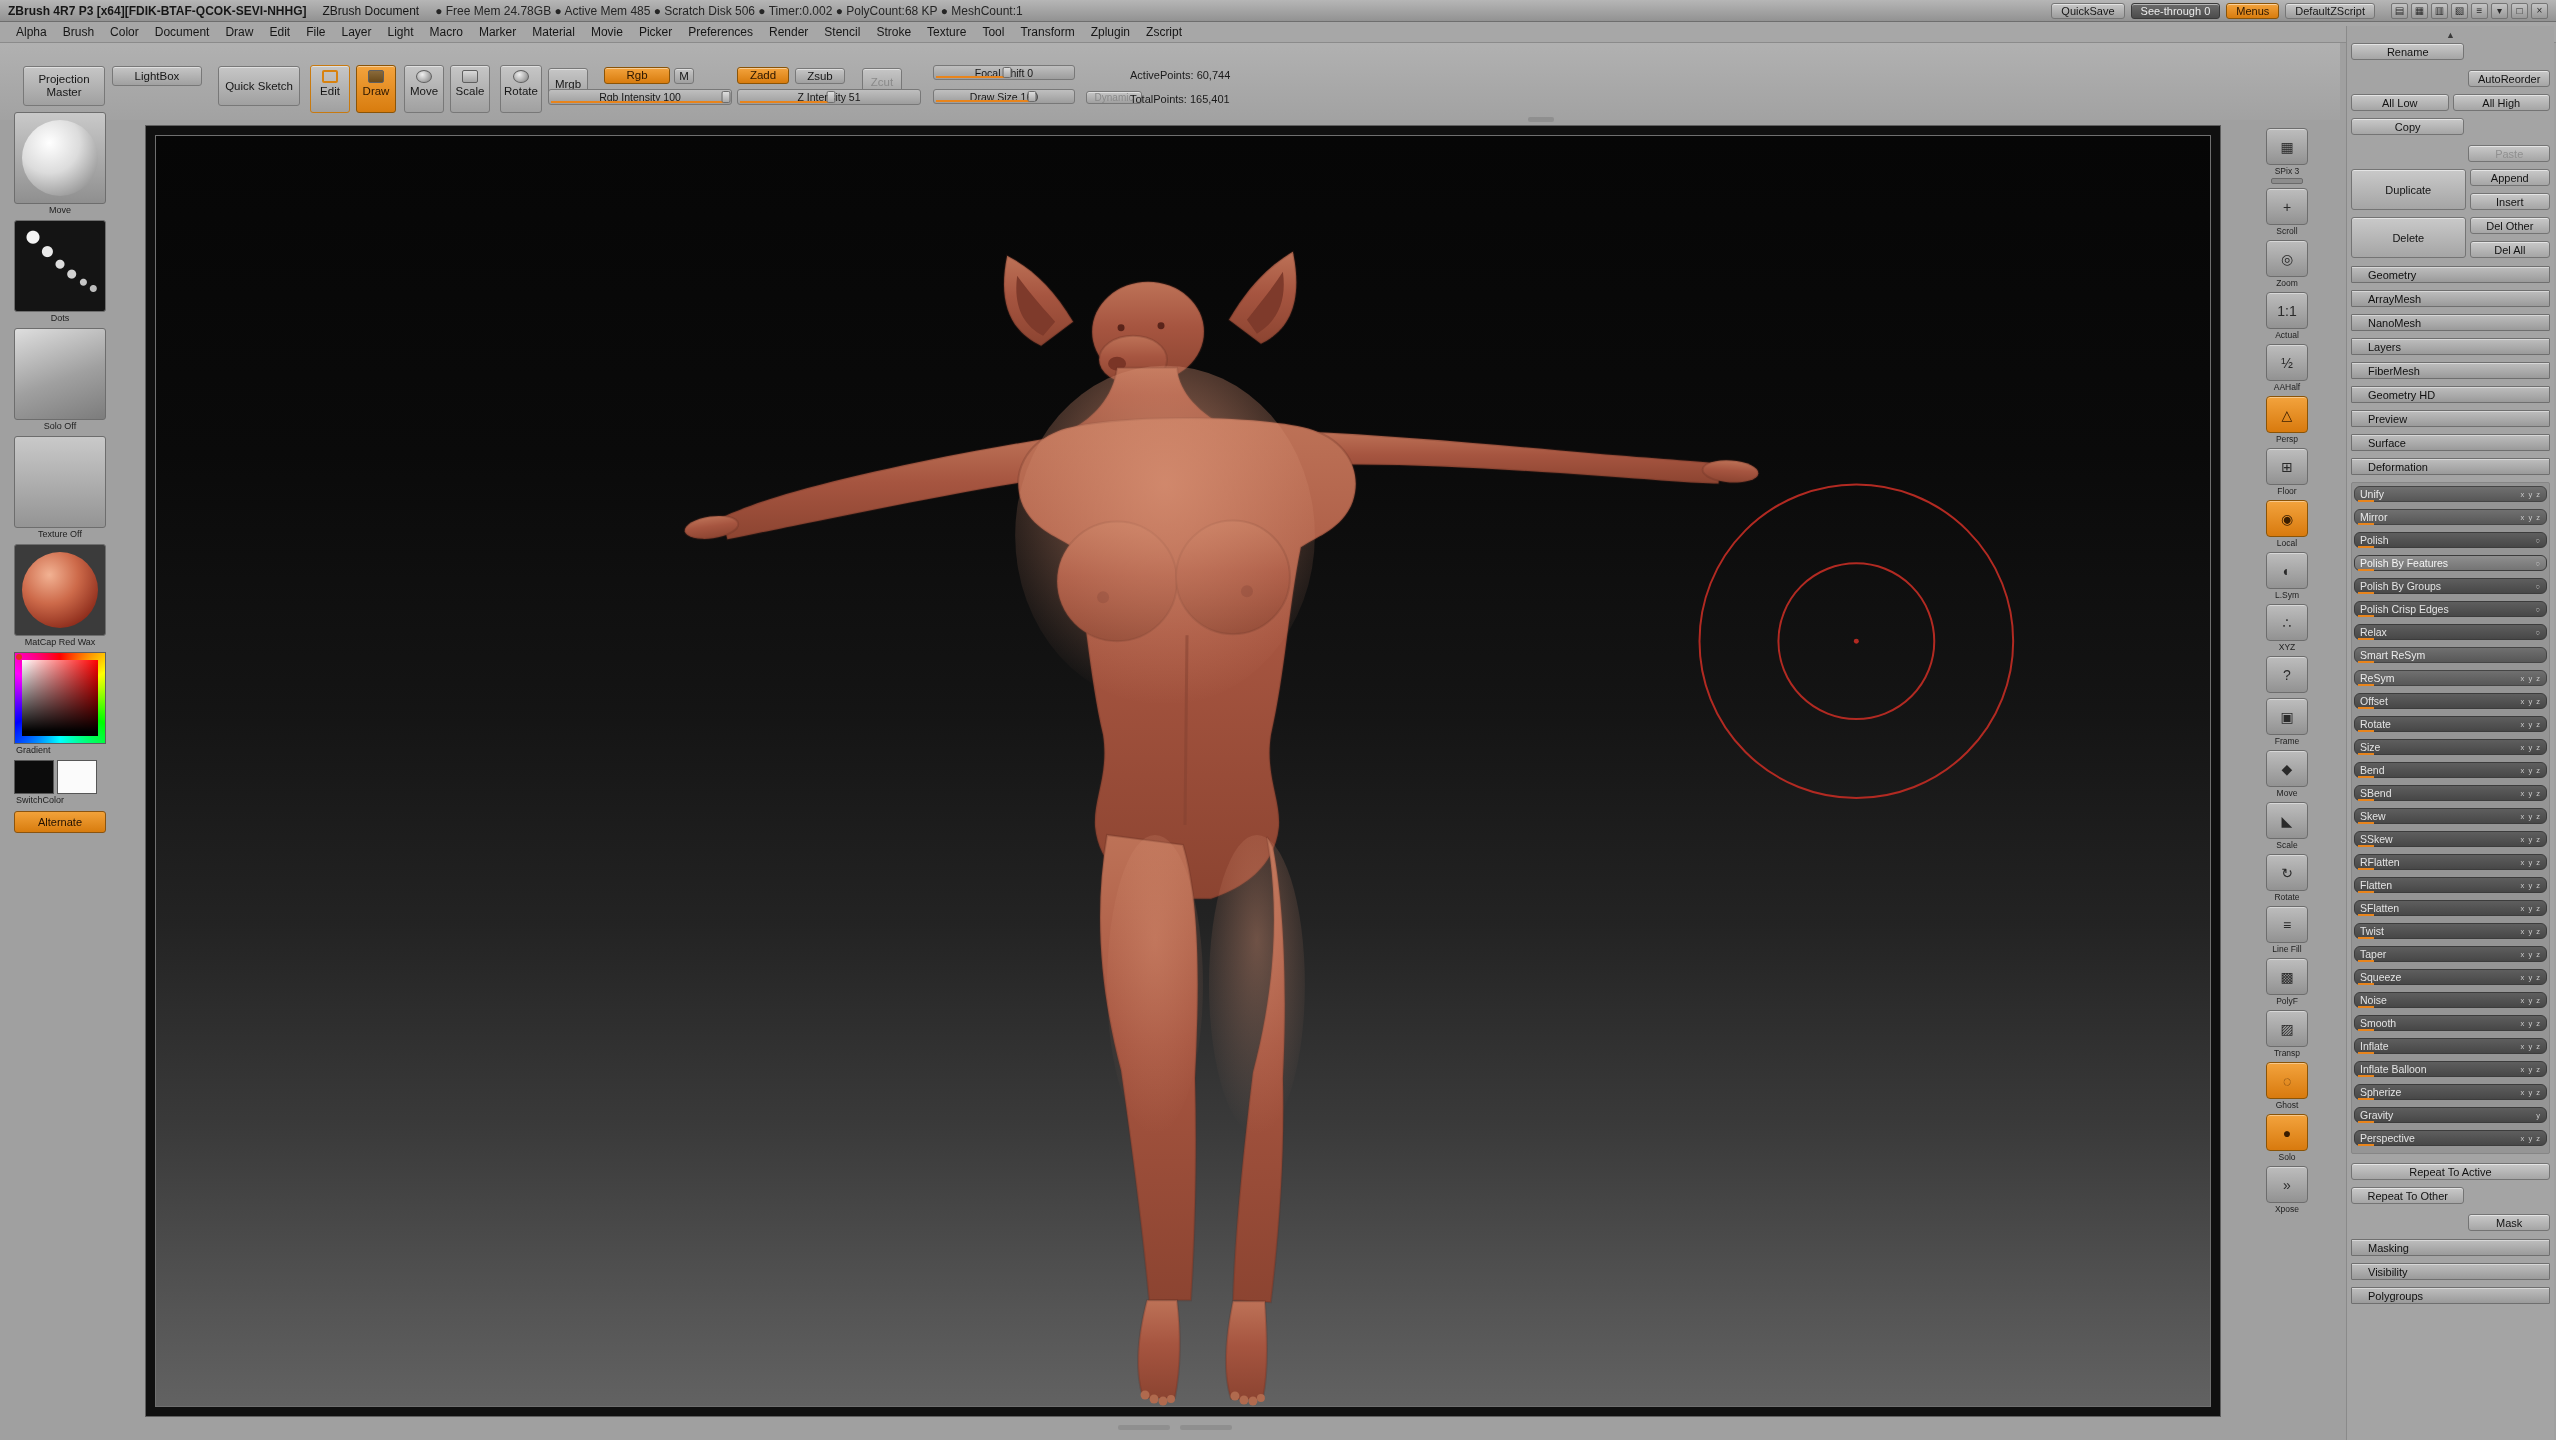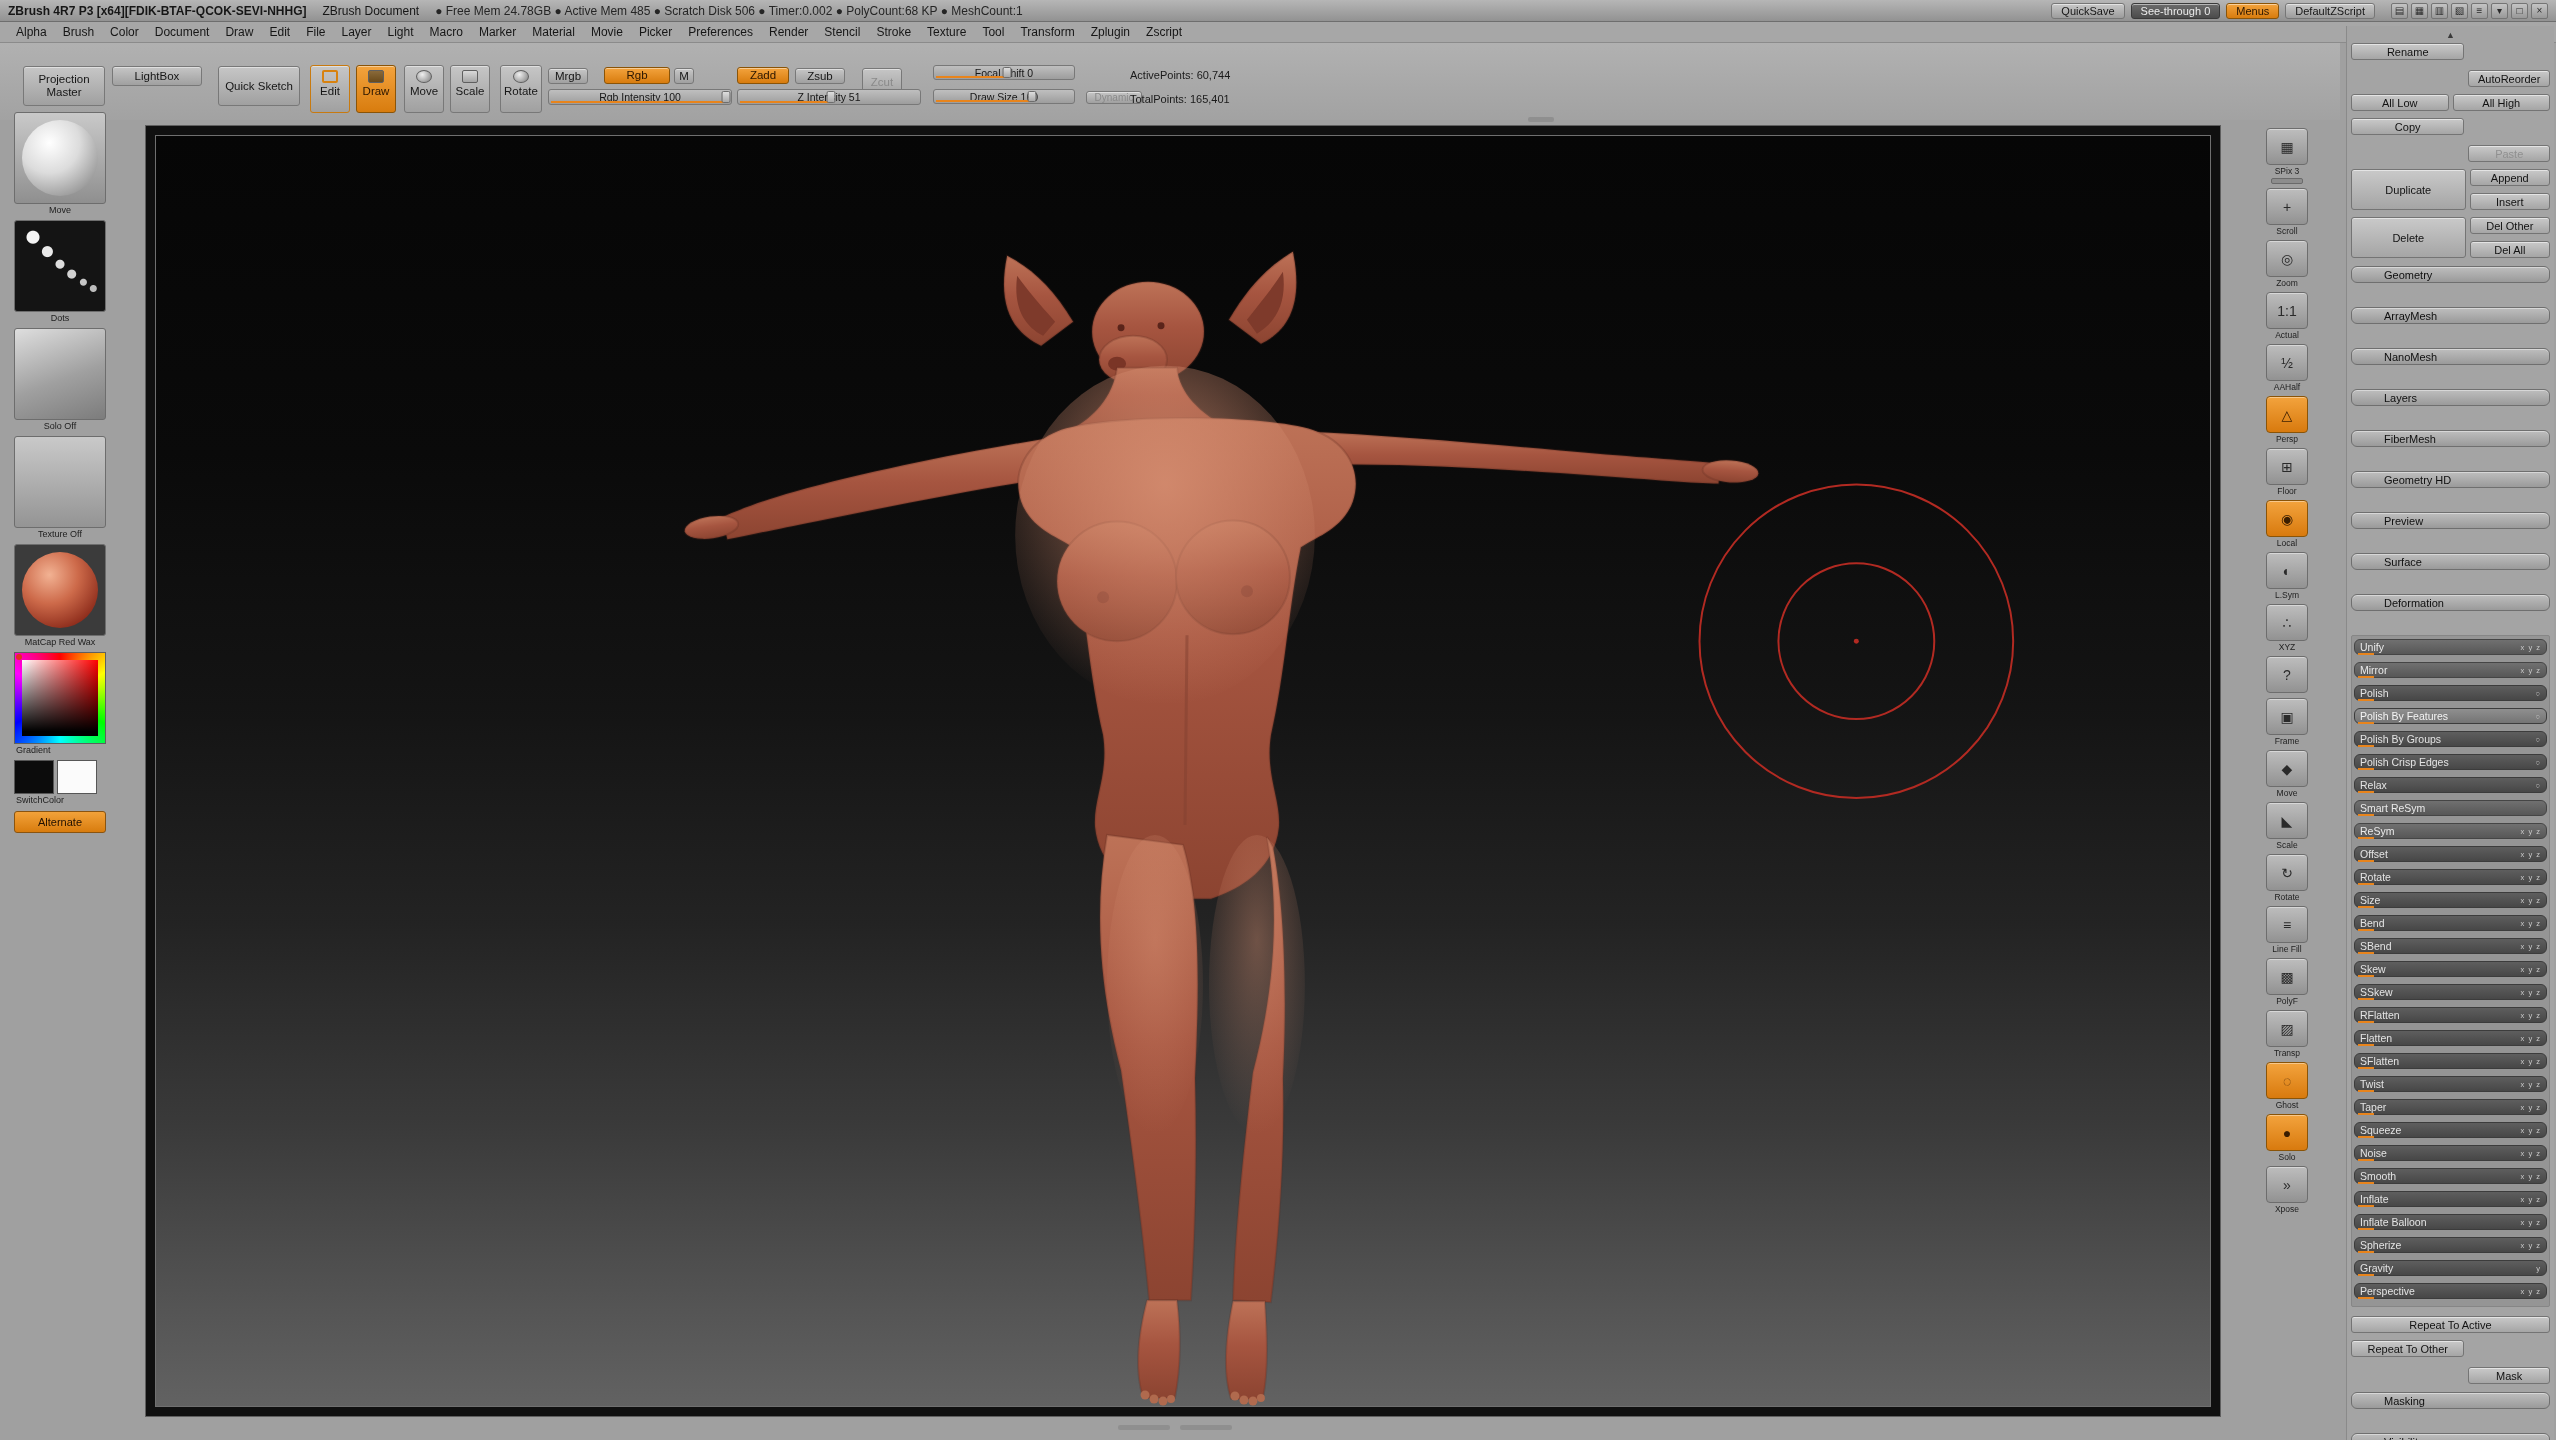--- a/index.html
+++ b/index.html
@@ -102,22 +102,22 @@
   .panel-scroll{text-align:center;font-size:9px;color:#3a3a3a;height:15px;line-height:15px;}
   .prow{display:flex;gap:4px;margin-bottom:7px;}
   .pbtn{height:17px;background:linear-gradient(#c9c9c9,#a5a5a5);border:1px solid #747474;border-radius:3px;
         display:flex;align-items:center;justify-content:center;font-size:11px;color:#121212;
         box-shadow:inset 0 1px 0 rgba(255,255,255,.5);}
   .pbtn.disabled{color:#909090;}
   .wA{flex:1.4;} .wB{flex:1;margin-top:27px;} .wEq{flex:1;}
   .tall{height:41px;}
   .stack{flex:1;display:flex;flex-direction:column;gap:7px;}
   .full{margin-bottom:7px;}
-  .section-btn{height:17px;background:linear-gradient(#bebebe,#9a9a9a);border:1px solid #6f6f6f;border-radius:6px;
-               display:flex;align-items:center;padding-left:32px;font-size:11px;color:#0f0f0f;margin-bottom:24px;
+  .section-btn{height:17px;background:linear-gradient(#bebebe,#9a9a9a);border:1px solid #6f6f6f;border-radius:1px;
+               display:flex;align-items:center;padding-left:16px;font-size:11px;color:#0f0f0f;margin-bottom:7px;
                box-shadow:inset 0 1px 0 rgba(255,255,255,.4);}
   .gap-top{margin-top:8px;}
   .deform{background:#959595;border:1px solid #868686;border-radius:2px;padding:3px 2px 0;margin-bottom:9px;}
   .def-row{position:relative;height:16px;margin-bottom:7px;border-radius:6px;display:flex;align-items:center;
            justify-content:space-between;padding:0 5px;font-size:10.5px;}
   .def-row.slider{background:linear-gradient(#5e5e5e,#474747);color:#e4e4e4;border:1px solid #3c3c3c;}
   .def-row.button{background:linear-gradient(#707070,#575757);color:#ebebeb;border:1px solid #454545;}
   .def-row.hl{background:linear-gradient(#8f8f8f,#747474);color:#f4f4f4;}
   .def-row::after{content:"";position:absolute;left:3px;bottom:-1px;height:2px;width:16px;background:#e8841c;}
   .def-axes{font-size:7.5px;color:#c9c9c9;letter-spacing:1px;white-space:nowrap;}
@@ -223,21 +223,21 @@
     </div>
     <div class="ts-btn ts-vbtn" style="left:450px;top:22px;width:40px;height:48px;">
       <div class="icn"></div>
       <span>Scale</span>
     </div>
     <div class="ts-btn ts-vbtn" style="left:500px;top:22px;width:42px;height:48px;">
       <div class="icn round"></div>
       <span>Rotate</span>
     </div>
 
-    <div class="ts-btn" style="left:548px;top:25px;width:40px;height:16px;">Mrgb</div>
+    <div class="ts-btn" style="left:548px;top:25px;width:40px;height:32px;">Mrgb</div>
     <div class="ts-btn orange" style="left:604px;top:24px;width:66px;height:17px;">Rgb</div>
     <div class="ts-btn" style="left:674px;top:25px;width:20px;height:16px;">M</div>
     <div class="slider" style="left:548px;top:46px;width:184px;height:16px;">
       <span>Rgb Intensity 100</span>
       <div class="track" style="width: 97%;"></div>
       <div class="handle" style="left: 97%;"></div>
     </div>
 
     <div class="ts-btn orange" style="left:737px;top:24px;width:52px;height:17px;">Zadd</div>
     <div class="ts-btn" style="left:795px;top:25px;width:50px;height:16px;">Zsub</div>

